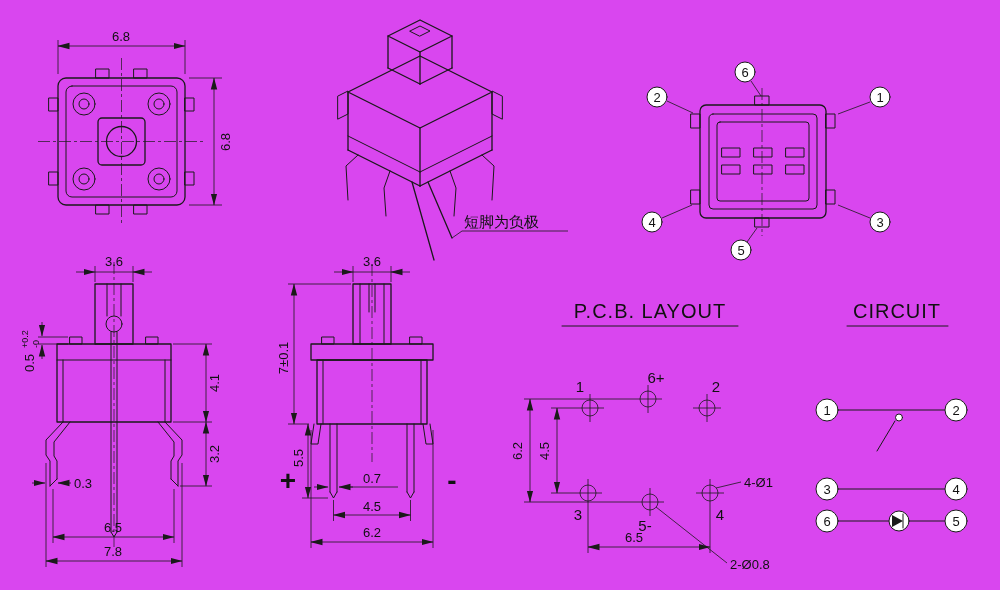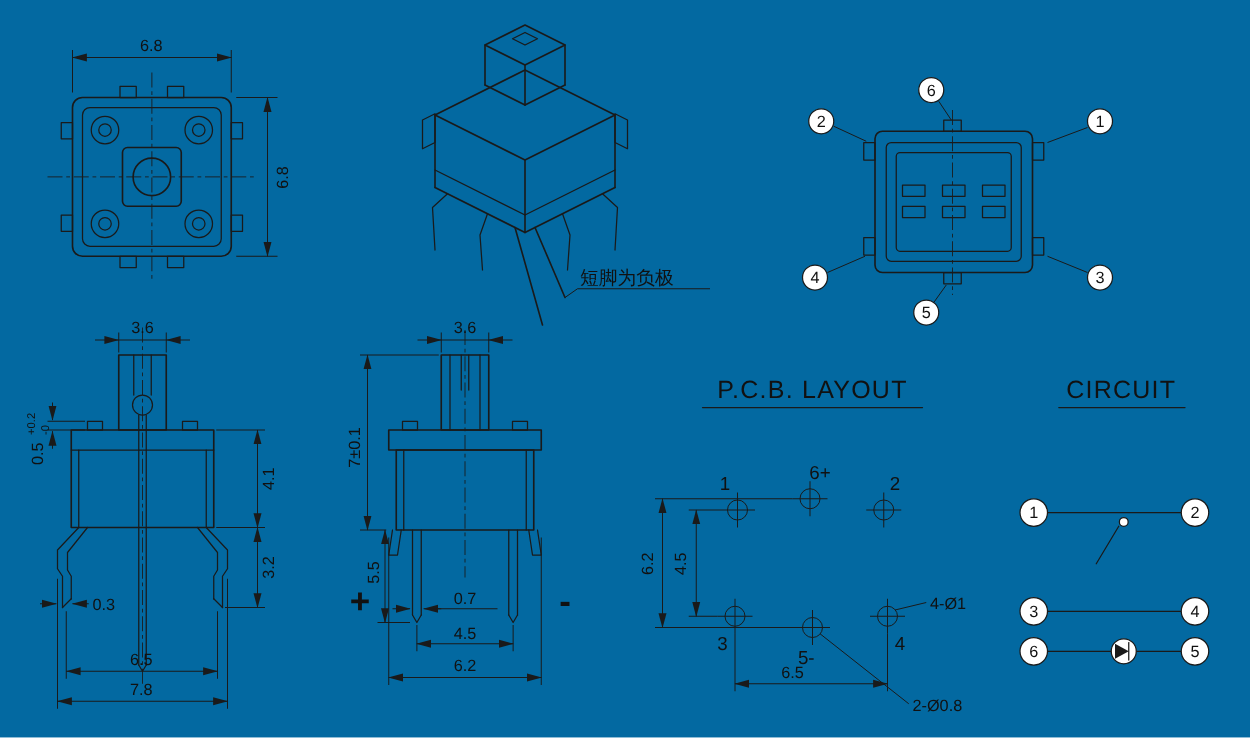--- a/index.html
+++ b/index.html
@@ -1,16 +1,16 @@
 <!DOCTYPE html>
 <html><head>
 <meta charset="utf-8">
 <style>
   html,body{margin:0;padding:0;background:#ffffff;}
-  .stage{position:relative;width:1000px;height:590px;background:#0369a1;overflow:hidden;}
+  .stage{position:relative;width:1000px;height:590px;background:#d946ef;overflow:hidden;}
   svg{position:absolute;left:0;top:0;}
   .ol{stroke:#1a1a1a;stroke-width:1.3;fill:none;stroke-linejoin:round;stroke-linecap:round;}
   .ol2{stroke:#1a1a1a;stroke-width:1;fill:none;stroke-linejoin:round;stroke-linecap:round;}
   .dim{stroke:#1a1a1a;stroke-width:0.8;fill:none;}
   .cl{stroke:#1a1a1a;stroke-width:0.7;fill:none;stroke-dasharray:12 3 3 3;}
   text{font-family:"Liberation Sans","DejaVu Sans",sans-serif;fill:#111;}
   text.d{font-size:13px;}
   text.sm{font-size:9px;}
   text.pin{font-size:15px;}
   text.num{font-size:13px;}

